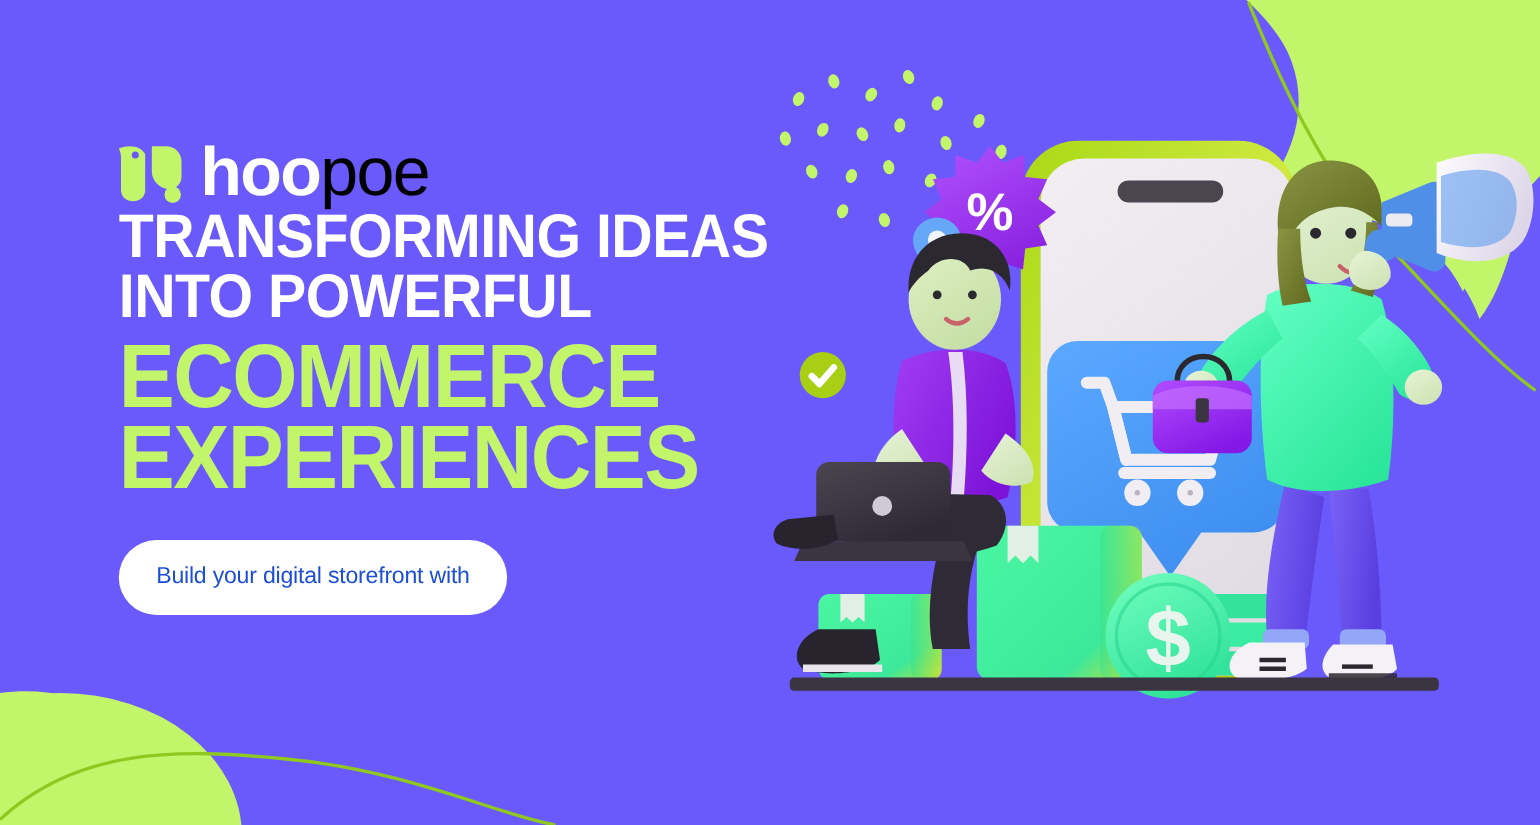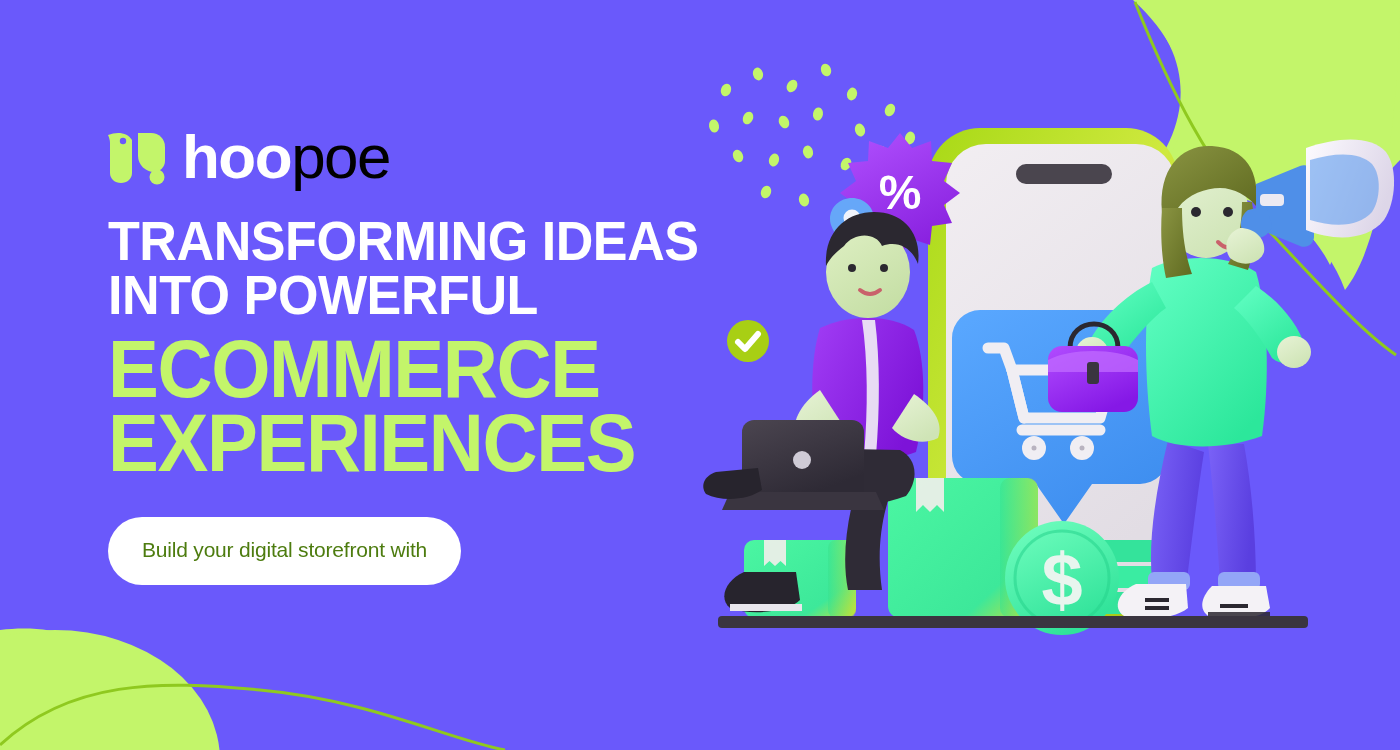--- a/index.html
+++ b/index.html
@@ -36,21 +36,21 @@
     letter-spacing:-1.5px;
     color:#ffffff;
     font-weight:700;
     display:flex;
     white-space:pre;
   }
   .logo-word .solid { font-weight:700; }
   .logo-word .light { font-weight:400; color:#000000; }
 
   
-  .headline { margin-top:26px; }
+  .headline { }
   .hl-line {
     font-weight:700;
     letter-spacing:-0.5px;
     line-height:0.96;
     white-space:nowrap;
     transform:scaleX(0.93);
     transform-origin:left center;
   }
   .hl-white { color:#ffffff; font-size:56px; }
   .hl-green { color:#c3f56a; font-size:82px; letter-spacing:-1.5px; }
@@ -60,21 +60,21 @@
   
   .pill {
     margin-top:34px;
     display:inline-block;
     background:#ffffff;
     border-radius:40px;
     padding:19px 34px 21px 34px;
     max-width:410px;
   }
   .pill p {
-    color:#4d7c0f;
+    color:#1d4ed8;
     font-size:21px;
     line-height:1.33;
     font-weight:400;
     letter-spacing:-0.2px;
   }
 
   
   .art {
     position:absolute;
     left:700px; top:60px;

